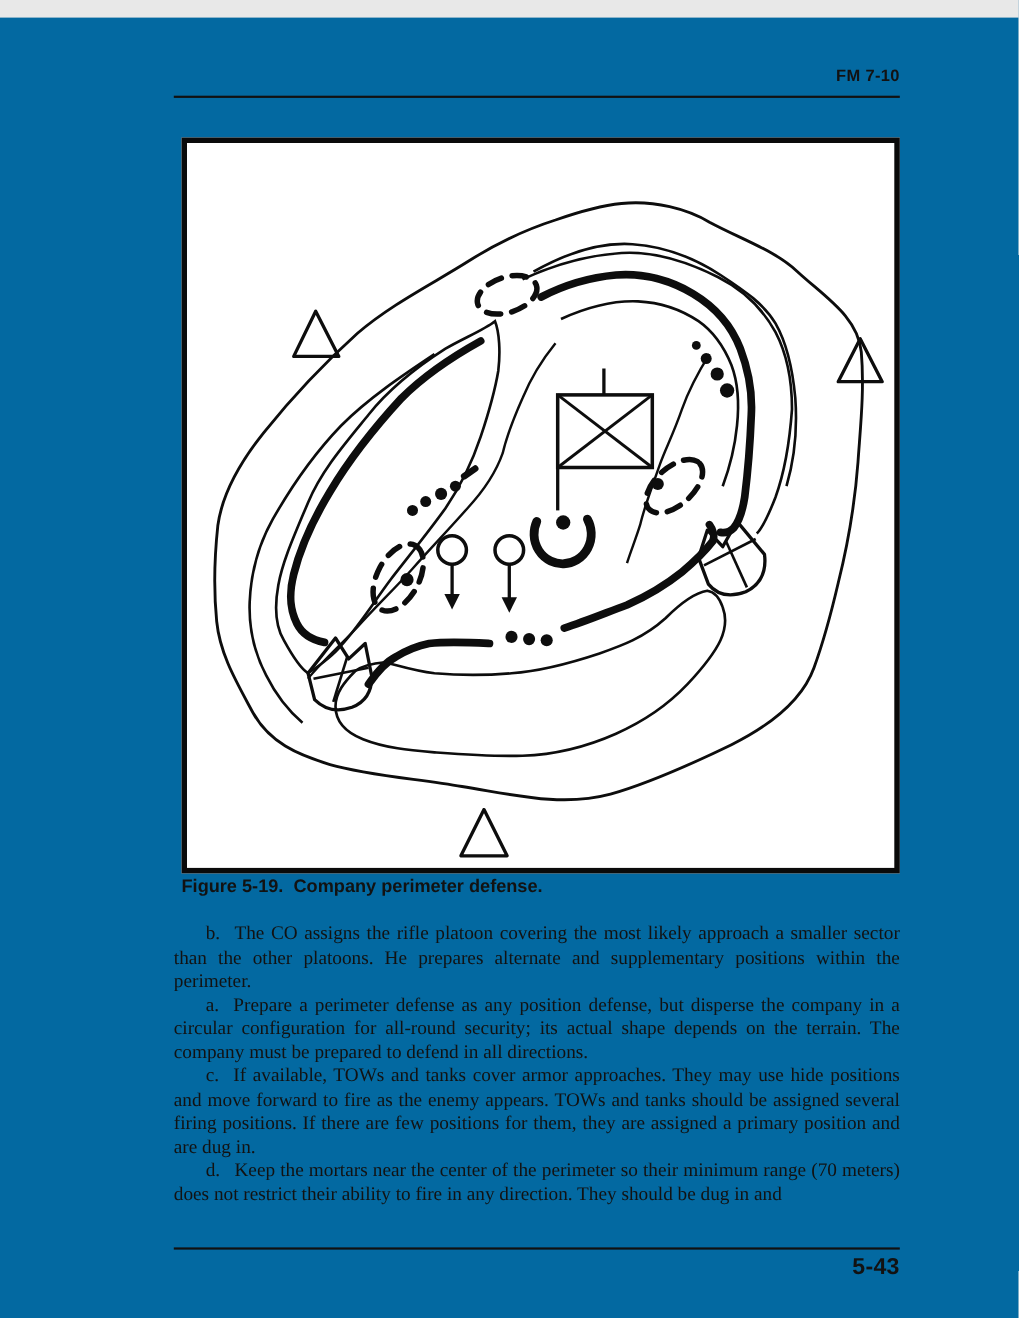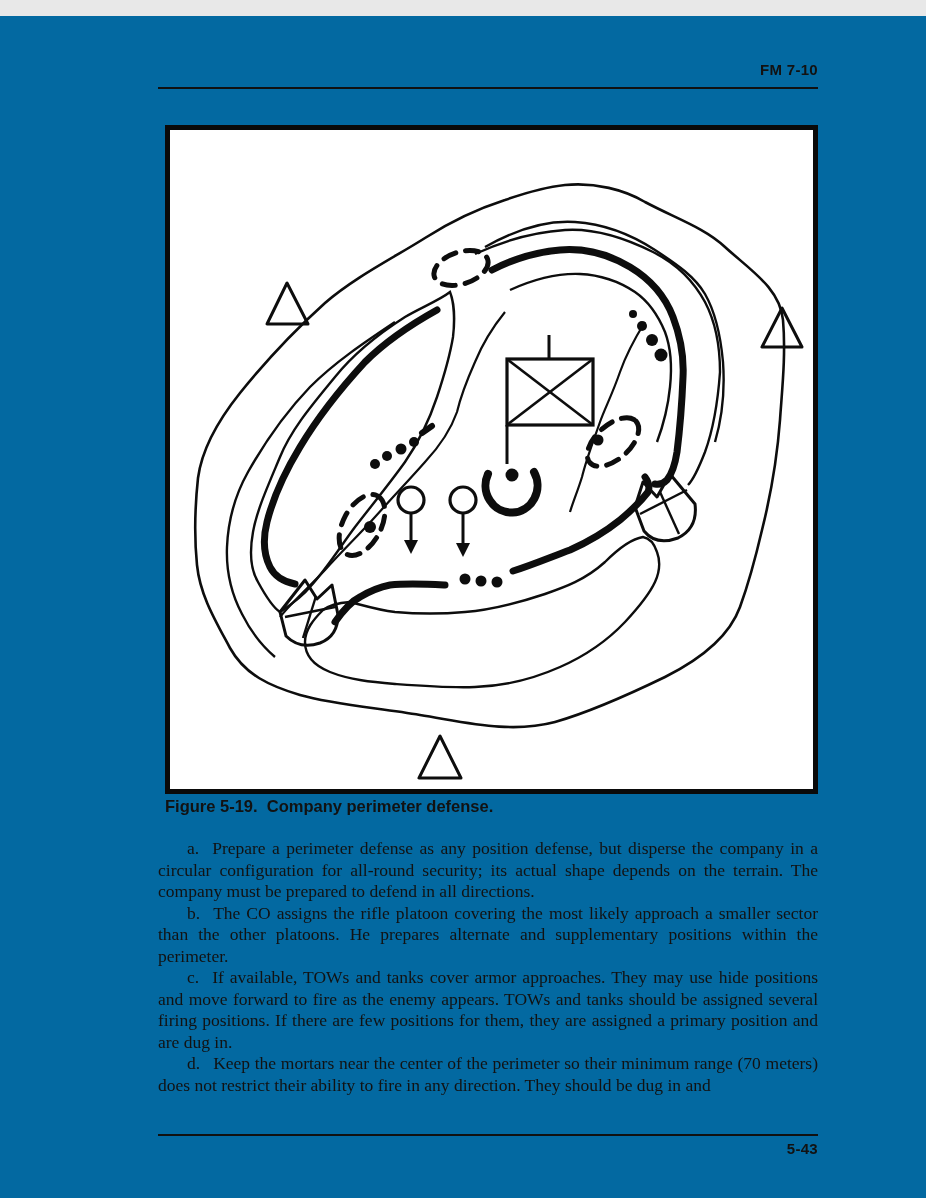--- a/index.html
+++ b/index.html
@@ -42,21 +42,21 @@
   }
   .body-text p{margin:0; text-indent:29px;}
   .para-label{padding-right:13px;}
   .ftr-rule{
     position:absolute; top:1118px; left:158px; right:108px;
     height:2px; background:#111;
   }
   .ftr-page{
     position:absolute; top:1124px; right:108px;
     font-family:"Liberation Sans", sans-serif;
-    font-weight:bold; font-size:15px; letter-spacing:0.3px;
+    font-weight:bold; font-size:21px; letter-spacing:0.3px;
   }
   .ink{stroke:#0d0d0d; fill:none;}
 </style>
 </head>
 <body>
 
 <div class="page">
 
   <div class="hdr-ref">FM 7-10</div>
   <div class="hdr-rule"></div>
@@ -157,22 +157,22 @@
 
       <polygon class="ink" stroke-width="3" stroke-linejoin="round" points="97,194 138,194 117,153"></polygon>
       <polygon class="ink" stroke-width="3" stroke-linejoin="round" points="592,217 632,217 612,178"></polygon>
       <polygon class="ink" stroke-width="3" stroke-linejoin="round" points="249,648 291,648 270,606"></polygon>
     </svg>
   </div>
 
   <div class="fig-caption">Figure 5-19.  Company perimeter defense.</div>
 
   <div class="body-text">
+    <p><span class="para-label">b.</span><span>The CO assigns the rifle platoon covering the most likely approach a smaller sector than the other platoons. He prepares alternate and supplementary positions within the perimeter.</span></p>
     <p><span class="para-label">a.</span><span>Prepare a perimeter defense as any position defense, but disperse the company in a circular configuration for all-round security; its actual shape depends on the terrain. The company must be prepared to defend in all directions.</span></p>
-    <p><span class="para-label">b.</span><span>The CO assigns the rifle platoon covering the most likely approach a smaller sector than the other platoons. He prepares alternate and supplementary positions within the perimeter.</span></p>
     <p><span class="para-label">c.</span><span>If available, TOWs and tanks cover armor approaches. They may use hide positions and move forward to fire as the enemy appears. TOWs and tanks should be assigned several firing positions. If there are few positions for them, they are assigned a primary position and are dug in.</span></p>
     <p><span class="para-label">d.</span><span>Keep the mortars near the center of the perimeter so their minimum range (70 meters) does not restrict their ability to fire in any direction. They should be dug in and</span></p>
   </div>
 
   <div class="ftr-rule"></div>
   <div class="ftr-page">5-43</div>
 
 </div>
 
 </body></html>

